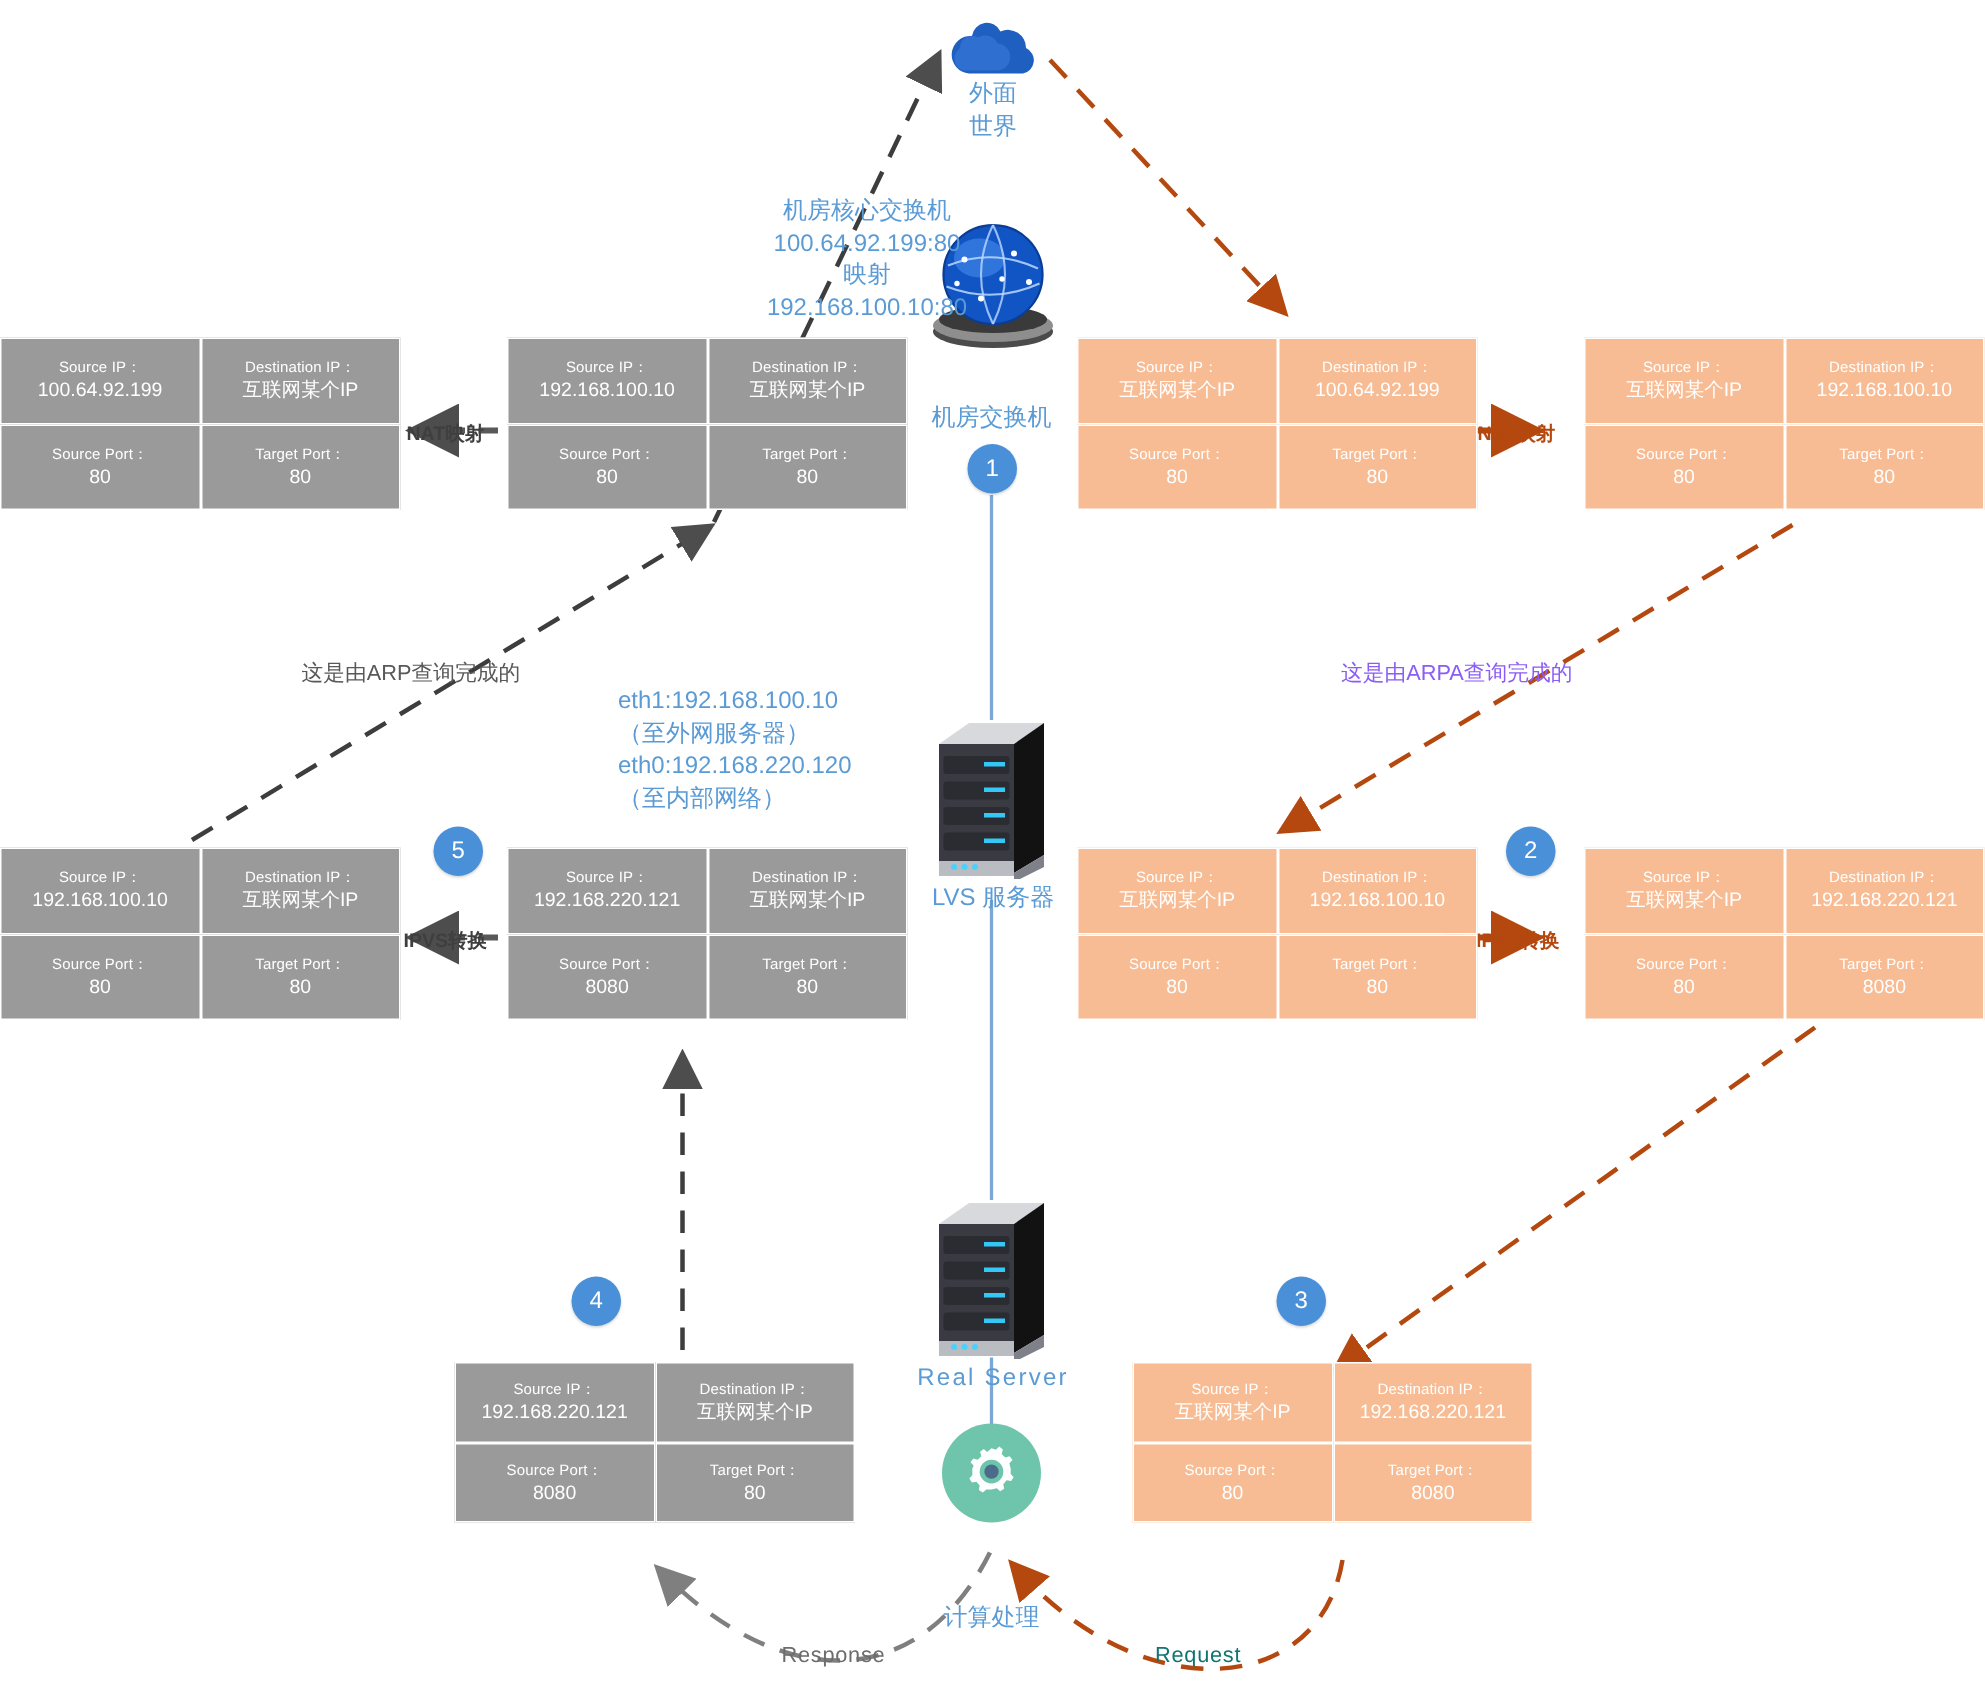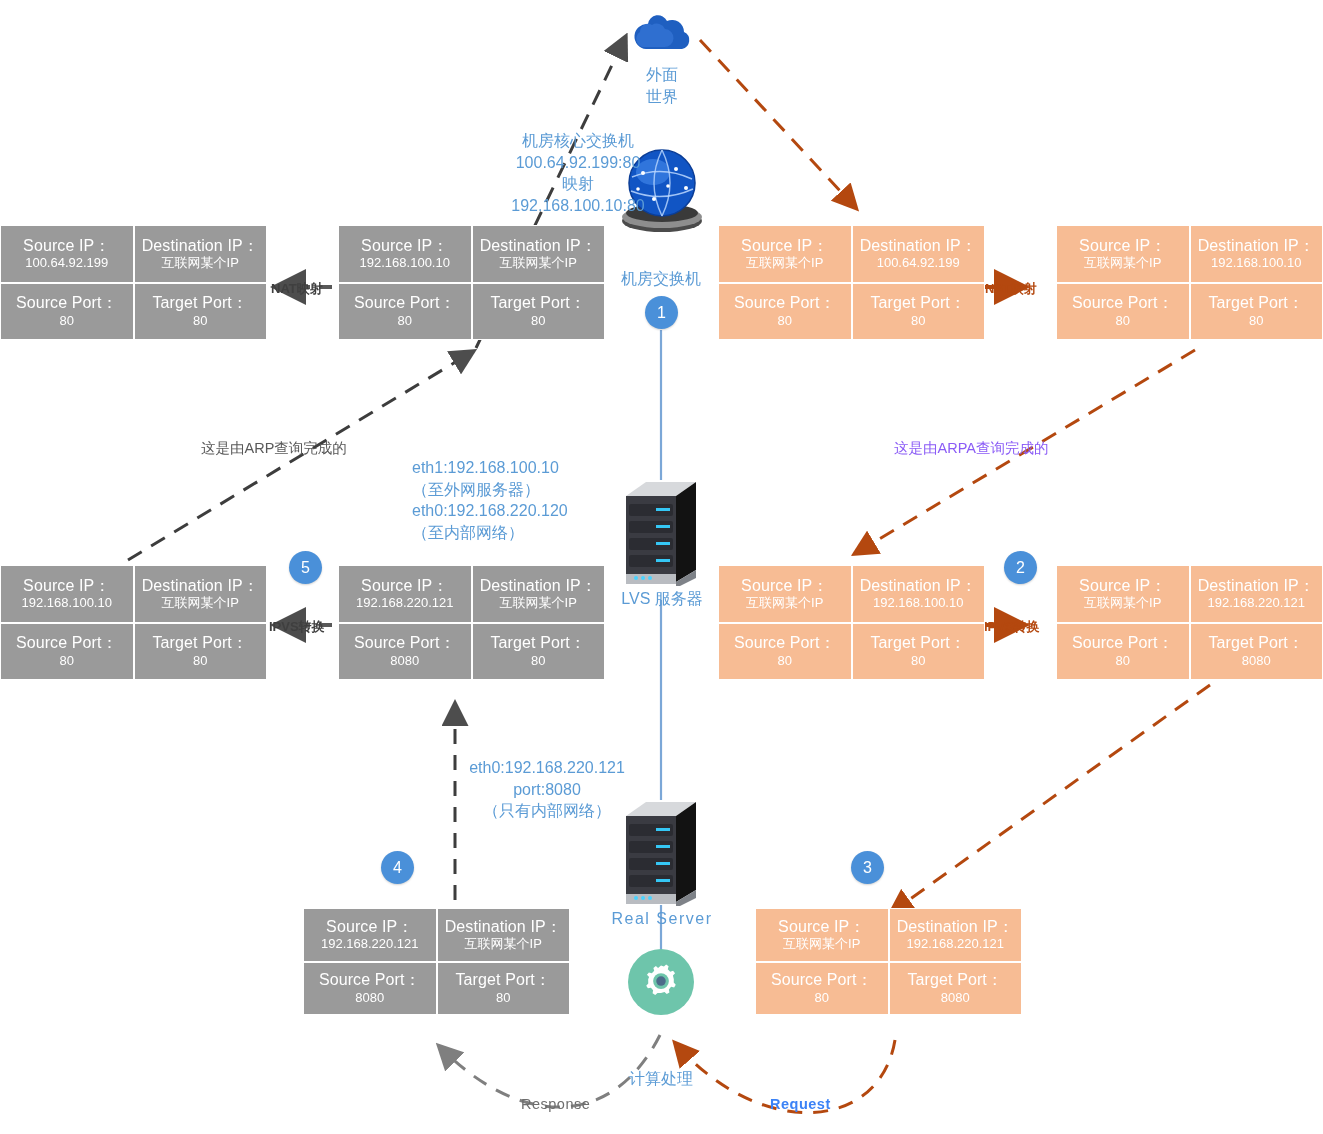--- a/index.html
+++ b/index.html
@@ -7,35 +7,35 @@
        font-family:"Liberation Sans","DejaVu Sans",sans-serif;}
   #stage{position:absolute;left:0;top:0;width:1323px;height:1134px;}
   svg.layer{position:absolute;left:0;top:0;width:1323px;height:1134px;pointer-events:none;}
 
   
   .pkt{position:absolute;display:grid;grid-template-columns:1fr 1fr;
        border-collapse:collapse;}
   .pkt .cell{border:1px solid #ffffff;display:flex;flex-direction:column;
        align-items:center;justify-content:center;line-height:1.16;
        color:#ffffff;font-size:12.5px;padding:4px 2px;box-sizing:border-box;}
-  .pkt .cell .k{font-size:16px;letter-spacing:.1px;}
+  .pkt .cell .k{font-size:10px;letter-spacing:.1px;}
   .pkt .cell .v{font-size:13px;}
   .pkt.gray .cell{background:#9a9a9a;}
   .pkt.orange .cell{background:#f7bc94;}
 
   
   .lbl{position:absolute;color:#5b9bd5;font-size:16px;line-height:1.35;
        text-align:center;white-space:pre;}
   .note{position:absolute;font-size:14.5px;color:#595959;white-space:pre;}
   .note.orange{color:#8b5cf6;}
   .xlabel{position:absolute;font-size:13px;color:#3f3f3f;white-space:pre;font-weight:bold;}
   .xlabel.orange{color:#b4480f;}
   .flowword{position:absolute;font-size:14.5px;letter-spacing:.5px;}
   .flowword.gray{color:#6d6d6d;}
-  .flowword.orange{color:#3b82f6;font-weight:bold;}
+  .flowword.orange{color:#0f766e;}
 
   
   .badge{position:absolute;width:33px;height:33px;border-radius:50%;
          background:#4a90d9;color:#fff;font-size:16px;display:flex;
          align-items:center;justify-content:center;
          box-shadow:0 1px 2px rgba(0,0,0,.18);}
 
   
   .icon{position:absolute;}
   .cloud-ico{width:62px;height:48px;}
@@ -172,38 +172,35 @@
   </div>
 
   <div class="icon gear-wrap" style="left:628px;top:949px;">
     <svg viewBox="0 0 48 48" width="44" height="44">
       <path fill="#ffffff" d="M24 6l3.2 1.1 2.4-2.3 2.7 2.1-.9 3.2 2.6 2.6 3.2-.9 2.1 2.7-2.3 2.4L38 21l-.1 3.5 2.2 2.5-1.8 2.9-3.3-.6-2.4 2.8.6 3.3-2.9 1.8-2.5-2.2L24 36l-3.8 0-2.5 2.2-2.9-1.8.6-3.3-2.4-2.8-3.3.6-1.8-2.9 2.2-2.5L10 21l1-2.4-2.3-2.4 2.1-2.7 3.2.9 2.6-2.6-.9-3.2 2.7-2.1 2.4 2.3z"></path>
       <circle cx="24" cy="23" r="8.6" fill="#6ec5ab"></circle>
       <circle cx="24" cy="23" r="5.2" fill="#4c6b8a"></circle>
     </svg>
   </div>
 
-  <div class="lbl" style="left:616px;top:64px;width:92px;">外面
+  <div class="lbl" style="left:616px;top:52px;width:92px;">外面
 世界</div>
 
   <div class="lbl" style="left:438px;top:130px;width:280px;text-align:center;">机房核心交换机
 100.64.92.199:80
 映射
 192.168.100.10:80</div>
   <div class="lbl" style="left:596px;top:268px;width:130px;">机房交换机</div>
 
   <div class="lbl" style="left:412px;top:425px;width:232px;text-align:left;margin-top:32px;">eth1:192.168.100.10
 （至外网服务器）
 eth0:192.168.220.120
 （至内部网络）</div>
   <div class="lbl" style="left:592px;top:588px;width:140px;">LVS 服务器</div>
 
-  <div class="lbl" style="left:452px;top:757px;width:190px;text-align:center;">eth0:192.168.220.121
-port:8080
-（只有内部网络）</div>
   <div class="lbl" style="left:580px;top:908px;width:164px;letter-spacing:1.5px;">Real Server</div>
 
   <div class="lbl" style="left:612px;top:1068px;width:98px;">计算处理</div>
 
   <div class="note" style="left:182px;top:439px;margin-left:19px;">这是由ARP查询完成的</div>
   <div class="note orange" style="left:894px;top:439px;">这是由ARPA查询完成的</div>
 
   <div class="flowword gray" style="left:521px;top:1096px;">Response</div>
   <div class="flowword orange" style="left:770px;top:1096px;">Request</div>
 

